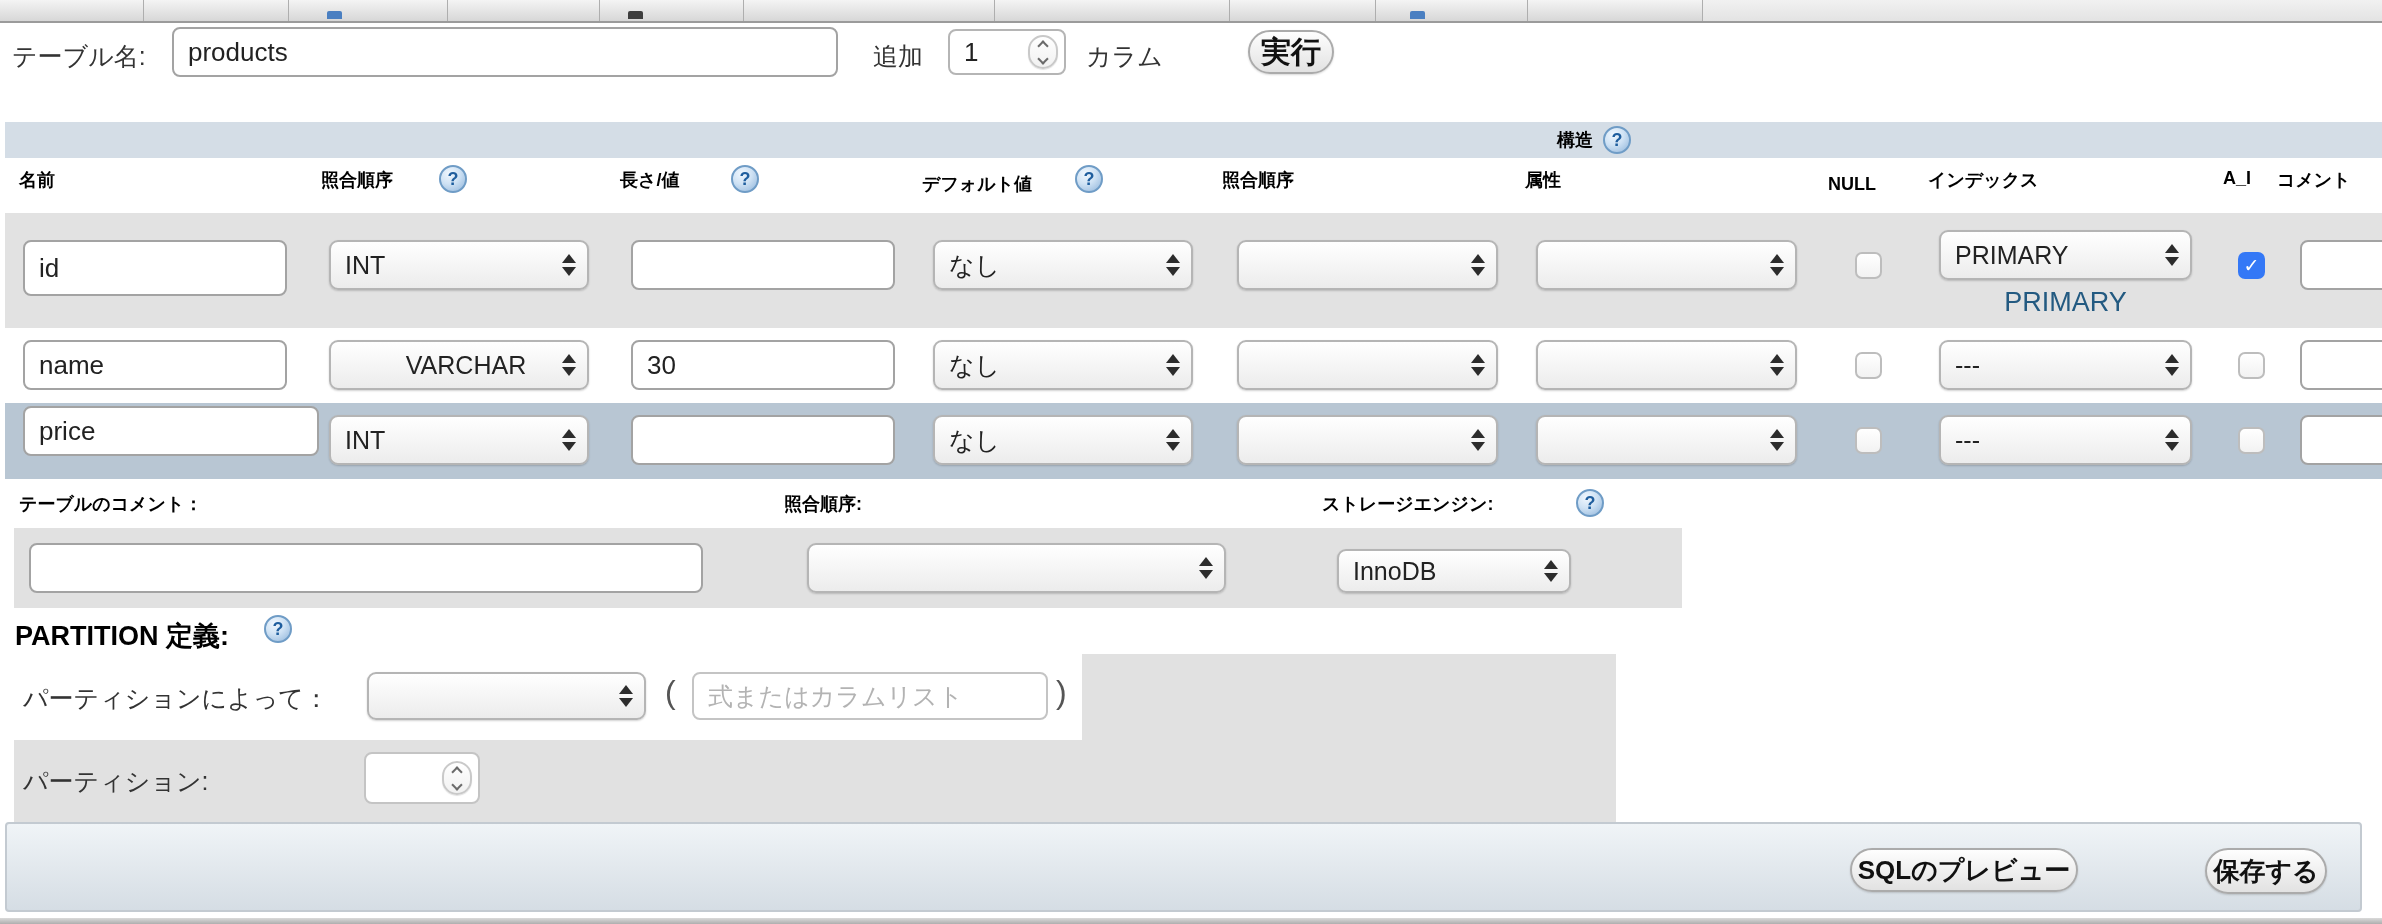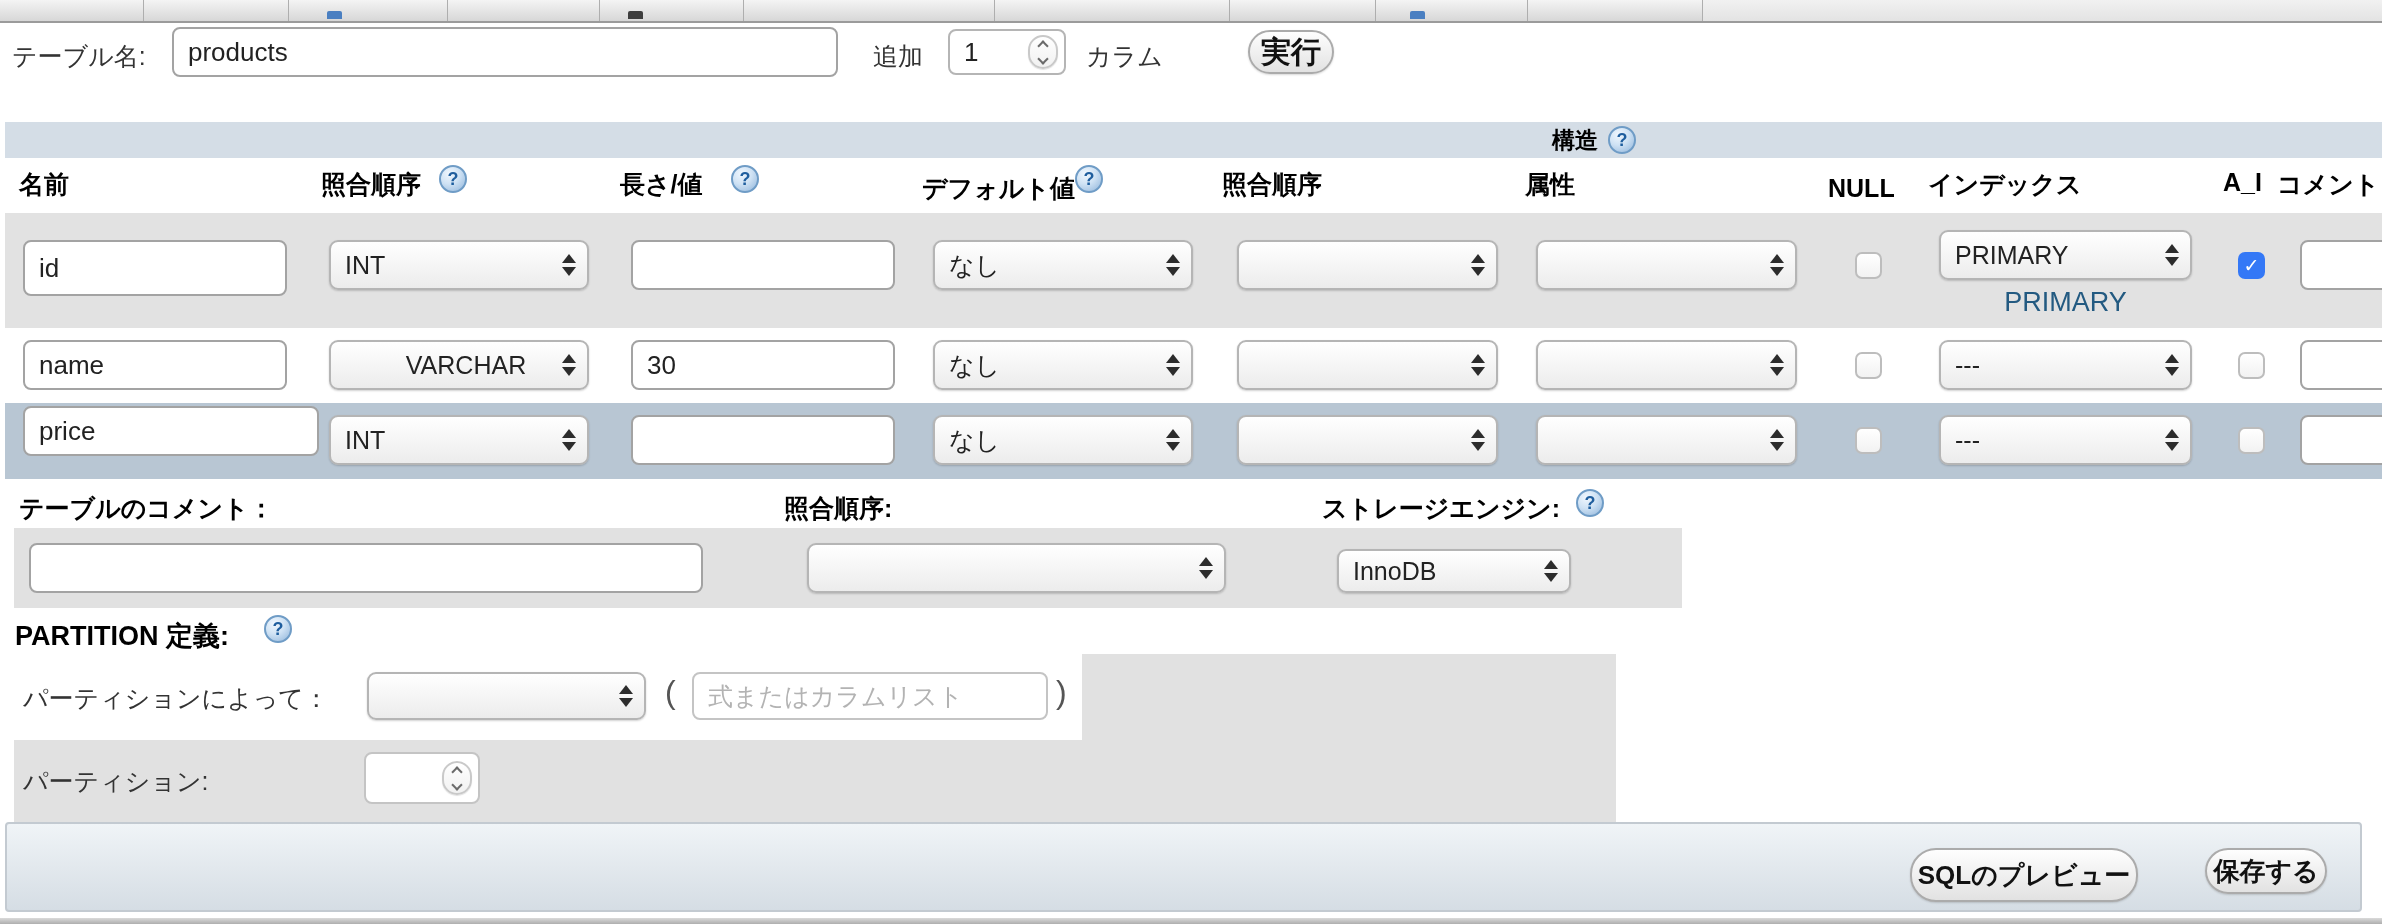--- a/index.html
+++ b/index.html
@@ -12,21 +12,21 @@
             border-bottom:2px solid #9b9b9b; display:flex; }
   .tab { position:relative; height:21px; background:linear-gradient(#f4f4f4,#d7d7d7);
          border-right:1px solid #aeaeae; }
   .tab-filler { flex:1; height:21px; background:linear-gradient(#f1f1f1,#e3e3e3); }
   .tabfrag { position:absolute; bottom:2px; width:15px; height:8px; border-radius:2px 2px 0 0; }
   .tabfrag.blue { background:#4a7fc1; }
   .tabfrag.dark { background:#3d3d3d; }
 
   
   .lbl { position:absolute; font-size:25px; color:#333; white-space:nowrap; }
-  .hdr { position:absolute; font-size:25px; font-weight:bold; color:#000; white-space:nowrap; }
+  .hdr { position:absolute; font-size:18px; font-weight:bold; color:#000; white-space:nowrap; }
 
   
   .help { position:absolute; width:28px; height:28px; border-radius:50%;
           background:radial-gradient(circle at 35% 28%, #f0f7fe 0%, #cfe2f4 45%, #8fb4da 100%);
           border:2px solid #6f9cc6; color:#1f5e9e; font-size:18px; font-weight:bold;
           display:flex; align-items:center; justify-content:center; }
 
   
   .ti { position:absolute; border:2px solid #a3a3a3; border-radius:8px; background:#fff;
         font-size:26px; color:#222; padding:0 14px; outline:none;
@@ -66,21 +66,21 @@
 
   
   .pill { position:absolute; border:2px solid #ababab; border-radius:26px;
           background:linear-gradient(#fefefe,#e2e2e2); box-shadow:0 1px 2px rgba(0,0,0,.15);
           display:flex; align-items:center; justify-content:center;
           font-size:26px; font-weight:bold; color:#111; cursor:pointer; white-space:nowrap; }
 
   
   .band { position:absolute; left:5px; top:122px; width:3178px; height:36px; background:#d4dde6;
           display:flex; align-items:center; justify-content:center; gap:10px; }
-  .band-title { font-size:23px; font-weight:bold; color:#000; }
+  .band-title { font-size:18px; font-weight:bold; color:#000; }
   .band .help { position:relative; }
   .rowbg { position:absolute; left:5px; width:3178px; }
   .rowbg.r0 { top:213px; height:115px; background:#e2e2e2; }
   .rowbg.r1 { top:328px; height:75px;  background:#ffffff; }
   .rowbg.r2 { top:403px; height:76px;  background:#b8c6d3; }
 
   .link { position:absolute; font-size:27px; color:#235a81; text-align:center; cursor:pointer; }
 
   
   .graypanel { position:absolute; background:#e1e1e1; }
@@ -322,18 +322,18 @@
   <div class="lbl" style="left:23px; top:765px;">パーティション:</div>
   <div class="numbox" style="left:364px; top:752px; width:116px; height:52px; border-color:#c4c4c4;">
     <span class="numval"></span>
     <span class="stepper">
         <span class="chev up"></span>
         <span class="chev down"></span>
       </span>
   </div>
 
   <div class="footerbar"></div>
-  <div class="pill" style="left:1910px; top:848px; width:228px; height:54px;">SQLのプレビュー</div>
+  <div class="pill" style="left:1850px; top:848px; width:228px; height:44px;">SQLのプレビュー</div>
   <div class="pill" style="left:2205px; top:848px; width:122px; height:46px;">保存する</div>
 
   <div class="bottomstrip"></div>
 
 </div>
 
 </body></html>

